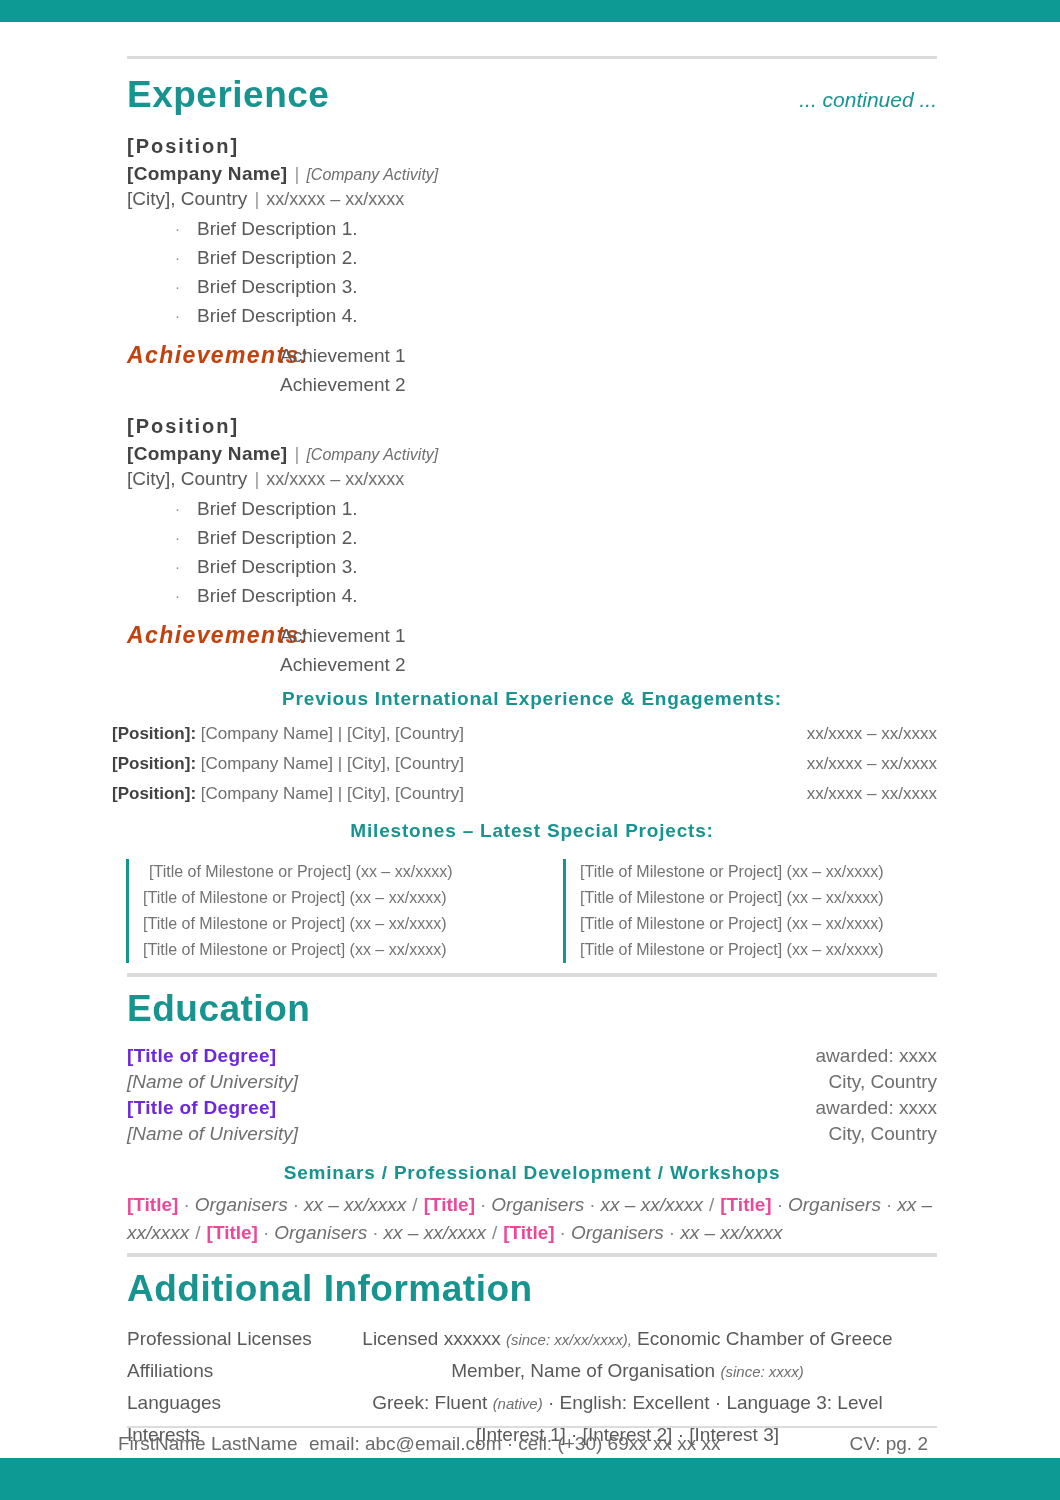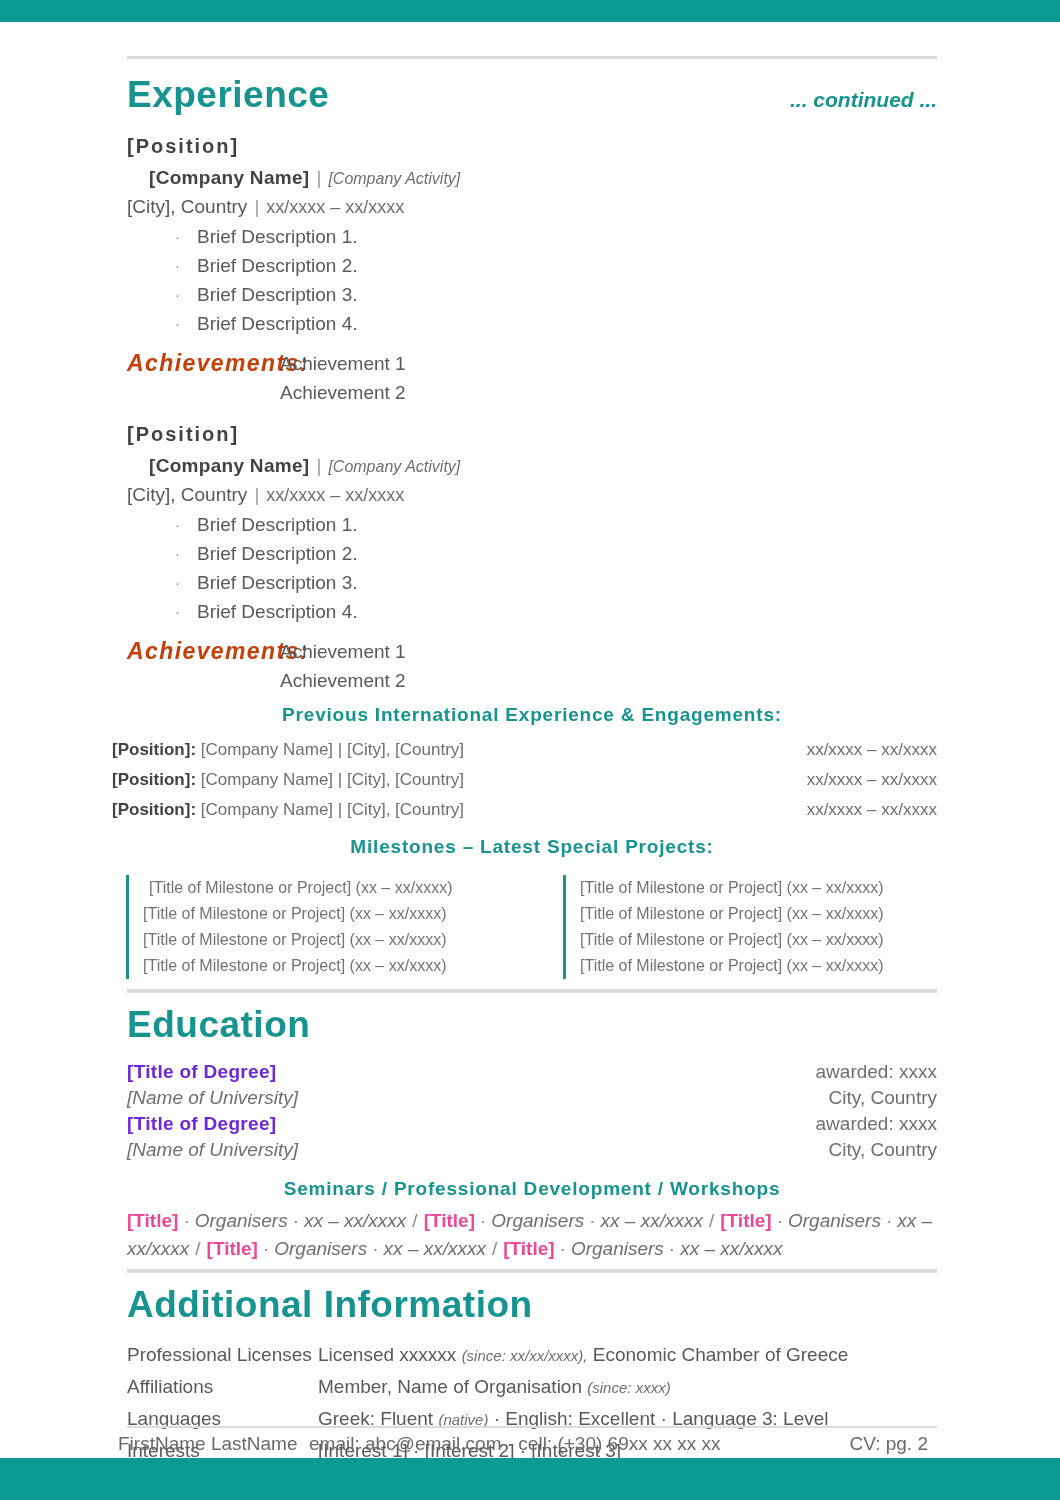--- a/index.html
+++ b/index.html
@@ -12,26 +12,26 @@
   .topbar { position:absolute; top:0; left:0; width:1060px; height:22px; background:#0d9a94; }
   .bottombar { position:absolute; bottom:0; left:0; width:1060px; height:42px; background:#0d9a94; }
   .content { position:absolute; top:0; left:127px; width:810px; }
 
   .rule-thin { height:3px; background:#dcdcdc; }
   .top-rule { margin-top:56px; }
   .rule-thick { height:4px; background:#dcdcdc; }
 
   .section-header { display:flex; justify-content:space-between; align-items:baseline; margin-top:14px; }
   h1.big { font-size:37px; line-height:44px; font-weight:bold; color:#17948f; letter-spacing:0.5px; }
-  .continued { font-size:21px; font-weight:bold; font-style:italic; color:#17948f; }
+  .continued { font-size:21px; font-weight:normal; font-style:italic; color:#17948f; }
 
   .position { margin-top:16px; }
   .position.second { margin-top:14px; }
   .pos-title { font-size:20px; line-height:26px; font-weight:bold; color:#424242; letter-spacing:2px; }
-  .company-line { margin-top:3px; font-size:19px; line-height:32px;margin-left:22px; }
+  .company-line { margin-top:3px; font-size:19px; line-height:24px; }
   .company { font-weight:bold; color:#424242; letter-spacing:0.3px; }
   .pipe { color:#9a9a9a; margin:0 7px; font-weight:normal; }
   .activity { font-style:italic; color:#6f6f6f; font-size:16px; }
   .loc-line { font-size:19px; line-height:24px; color:#595959; }
   .loc-dates { color:#6f6f6f; font-size:18px; }
   .bullets { margin-top:0px; }
   .bullet-row { display:flex; padding-left:48px; margin-top:7px; font-size:19px; line-height:22px; color:#595959; }
   .blt { width:22px; color:#8a8a8a; font-size:15px; }
   .ach-row { display:flex; margin-top:14px; }
   .ach-label { width:153px; font-size:23px; font-weight:bold; color:#c2410c; letter-spacing:1.4px; line-height:29px;font-style:italic; }
@@ -69,21 +69,21 @@
   .sem-dates { font-style:italic; }
   .sep-dot { color:#8a8a8a; margin:0 5px; }
   .sep-slash { color:#8a8a8a; margin:0 6px; }
   .rule-after-sem { margin-top:6px; }
 
   .add-h { margin-top:10px; }
   .add-table { margin-top:12px; }
   .add-row { display:flex; font-size:19px; line-height:31px; color:#595959; }
   .add-row.gap { margin-top:3px; }
   .add-label { width:191px; }
-  .add-value { flex:1; color:#595959; }
+  .add-value { flex:1; color:#595959;text-align:center; }
   .small-italic { font-style:italic; font-size:15px; color:#6f6f6f; }
 
   .footer-rule { position:absolute; top:1426px; left:127px; width:810px; height:2px; background:#dcdcdc; }
   .footer { position:absolute; top:1433px; left:118px; width:810px; display:flex; font-size:19px; color:#6a6a6a; }
   .f-name { width:191px; }
   .f-contact { flex:1; }
   .f-page { text-align:left; }
 </style>
 </head>
 <body>

